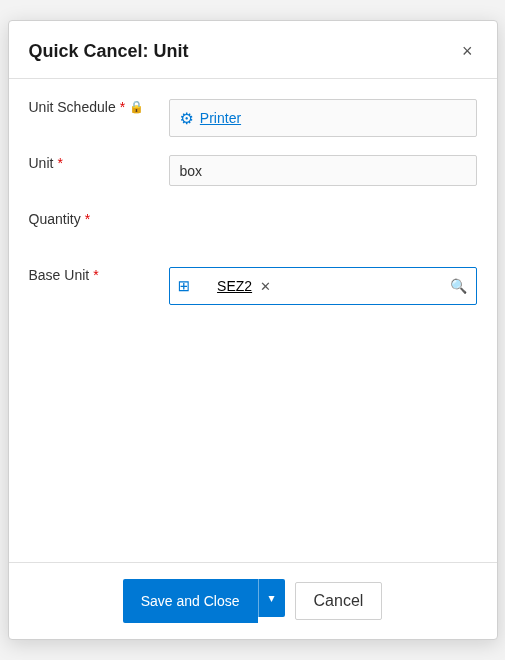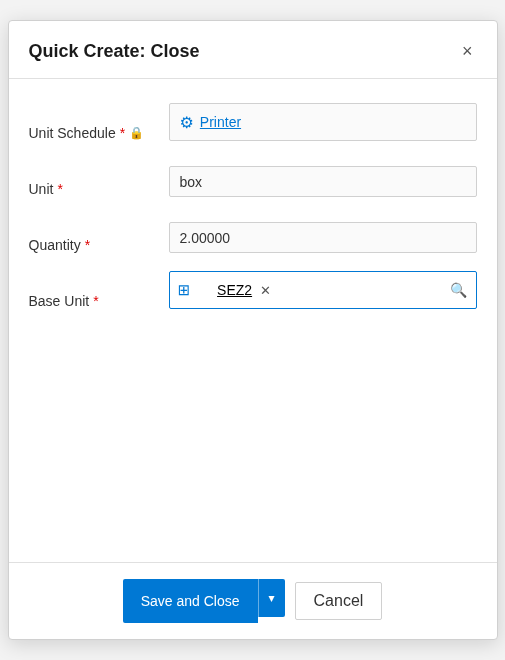--- a/index.html
+++ b/index.html
@@ -47,21 +47,21 @@
       align-items: center;
       justify-content: center;
       border-radius: 2px;
     }
     .dialog-body {
       flex: 1;
       padding: 20px 20px 10px 20px;
     }
     .form-row {
       display: flex;
-      align-items: flex-end;
+      align-items: flex-start;
       margin-bottom: 14px;
       min-height: 42px;
     }
     .form-label {
       width: 140px;
       font-size: 14px;
       color: #333;
       flex-shrink: 0;
       display: flex;
       align-items: center;
@@ -195,21 +195,21 @@
       display: flex;
       align-items: center;
     }
     .spacer { flex: 1; }
   </style>
 </head>
 <body>
 
 <div class="dialog">
   <div class="dialog-header">
-    <span class="dialog-title">Quick Create: Close</span>
+    <span class="dialog-title">Quick Cancel: Unit</span>
     <button class="close-btn">
       <span>×</span>
     </button>
   </div>
 
   <div class="dialog-body">
 
     <div class="form-row">
       <div class="form-label">
         <span>Unit Schedule</span>
@@ -231,23 +231,20 @@
       </div>
       <div class="form-field">
         <input class="field-input" type="text" value="box" style="">
       </div>
     </div>
 
     <div class="form-row">
       <div class="form-label">
         <span>Quantity</span>
         <span class="required-star">*</span>
-      </div>
-      <div class="form-field">
-        <input class="field-input" type="text" value="2.00000" style="">
       </div>
     </div>
 
     <div class="form-row">
       <div class="form-label">
         <span>Base Unit</span>
         <span class="required-star">*</span>
       </div>
       <div class="form-field">
         <div class="base-unit-field">

